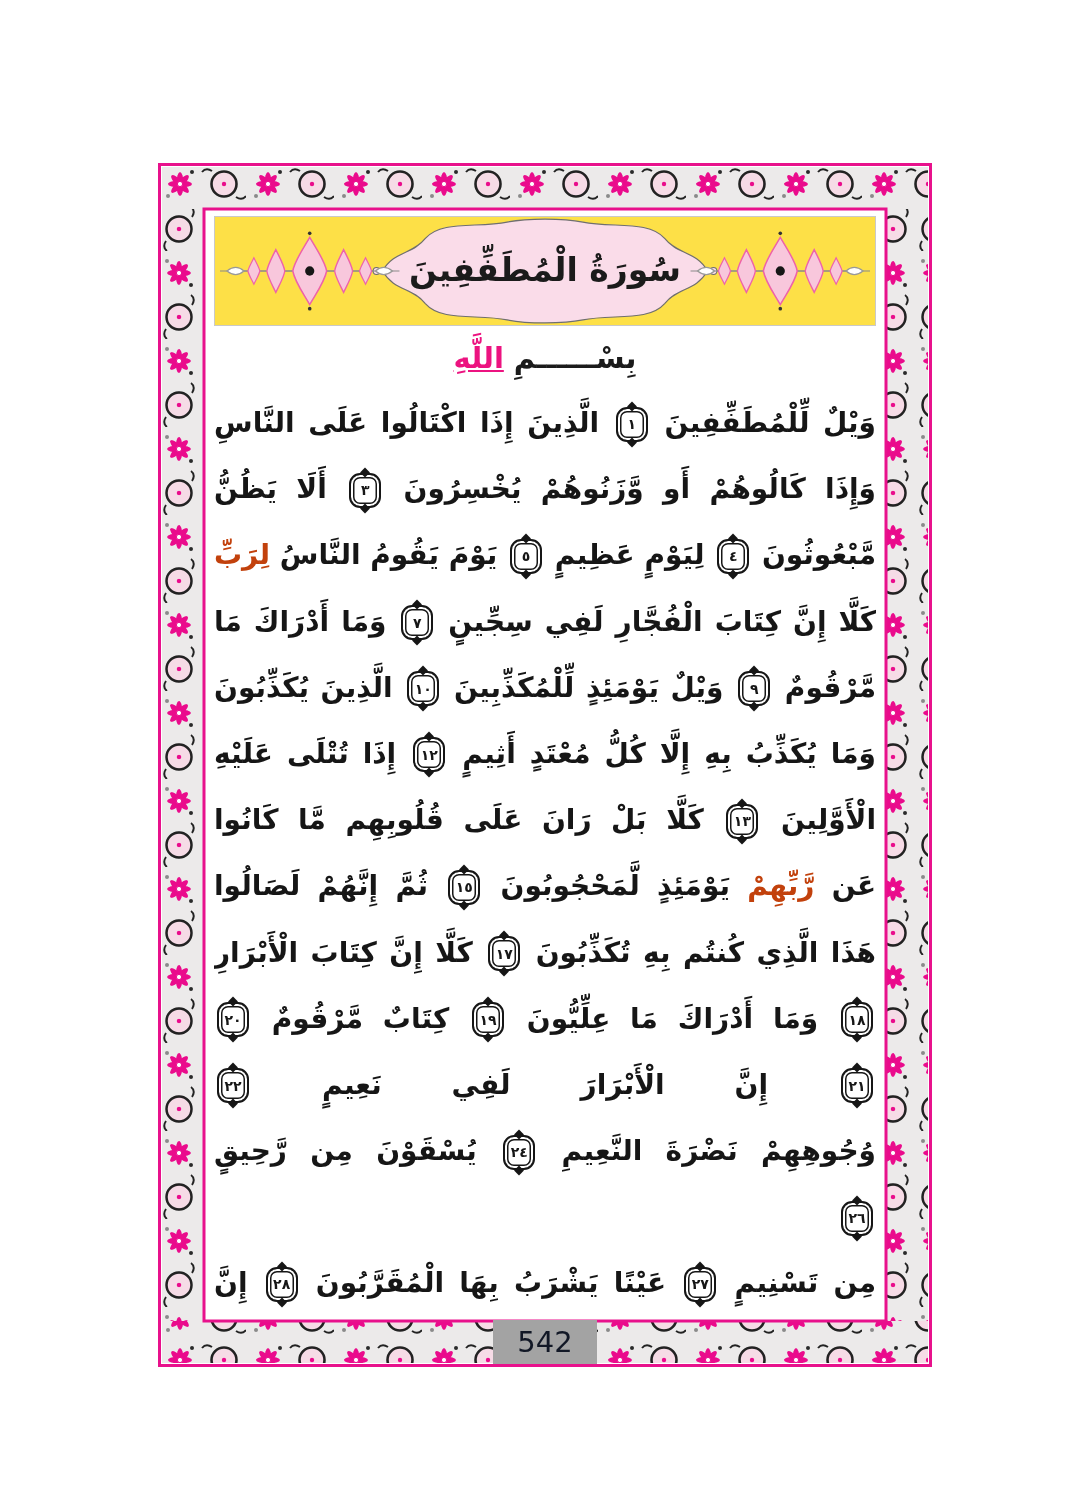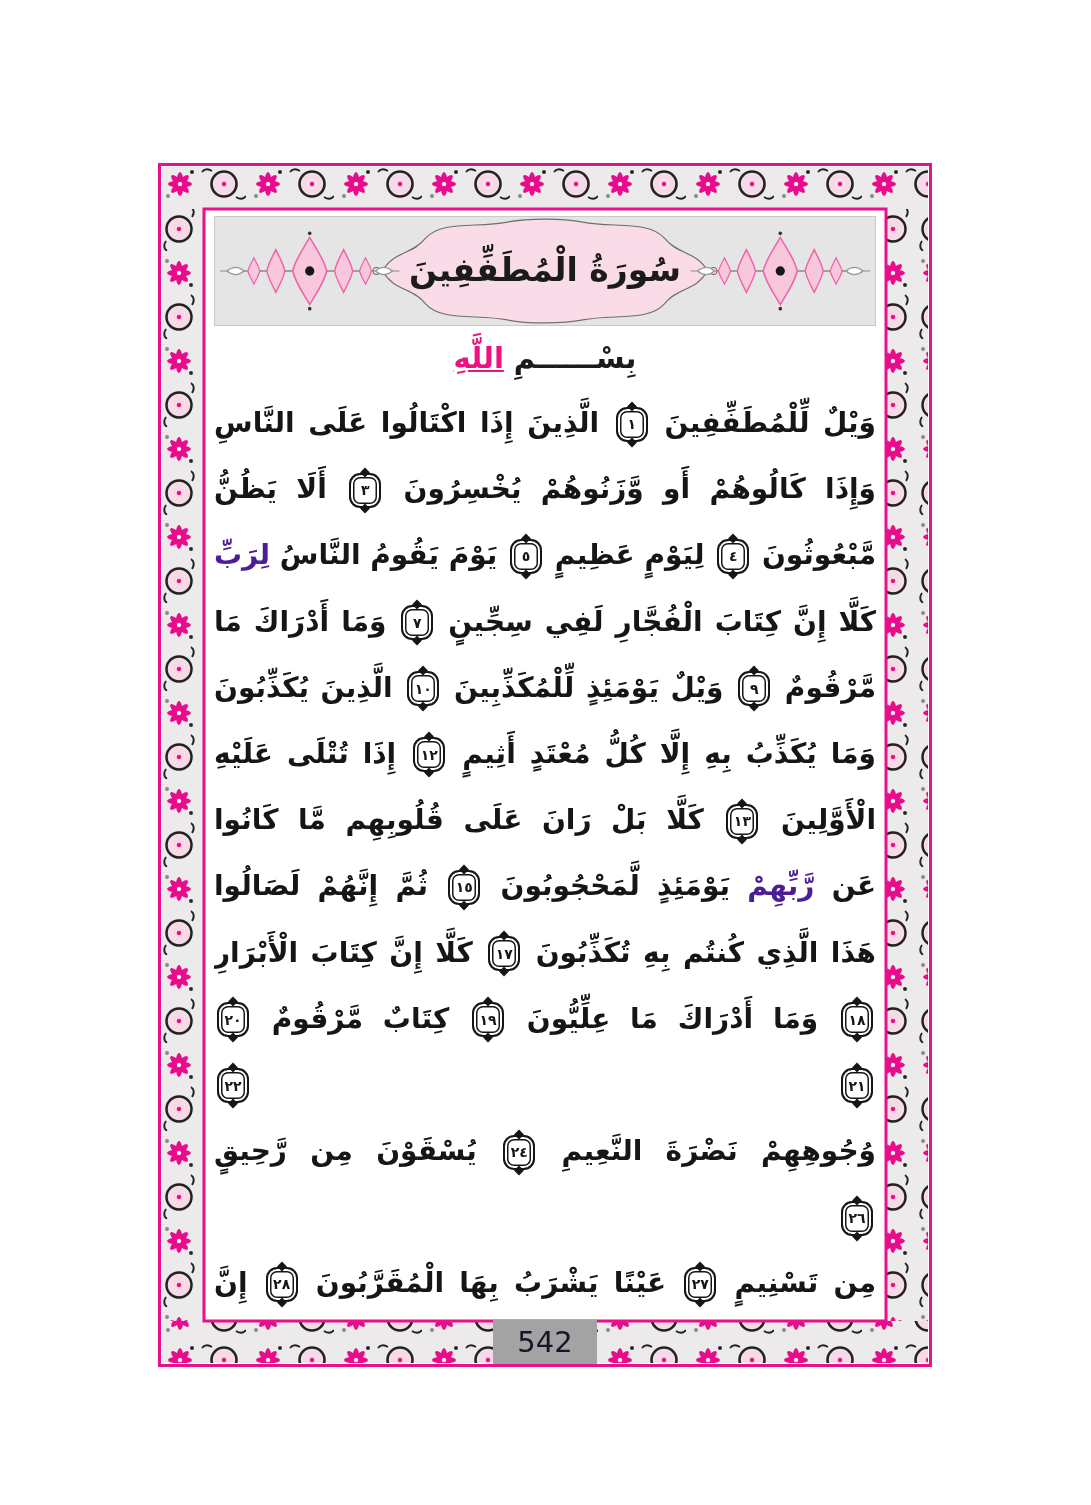--- a/index.html
+++ b/index.html
@@ -9,41 +9,41 @@
   }
   
   .frame{position:absolute;left:158px;top:163px;width:774px;height:1204px;}
   .frame svg.border-svg{position:absolute;left:0;top:0;width:774px;height:1204px;display:block;}
   
   .content{
     position:absolute;left:46px;top:46px;width:682px;height:1112px;
     box-sizing:border-box;padding:5px 10px 0 10px;direction:rtl;
   }
   .title-box{
-    position:relative;height:108px;margin:2px 0 0 0;border:1px solid #c9c9c9;background:#e5e5e5;
+    position:relative;height:108px;margin:2px 0 0 0;border:1px solid #c9c9c9;background:#fde047;
   }
   .title-box svg{position:absolute;inset:0;width:100%;height:100%;}
   .surah-title{
     position:absolute;left:0;right:0;top:50%;transform:translateY(-54%);
     text-align:center;font-size:33px;font-weight:700;color:#1b1b1b;letter-spacing:1px;
   }
   .bismillah{
     height:64px;display:flex;align-items:center;justify-content:center;gap:10px;
     font-size:29px;font-weight:700;color:#1b1b1b;direction:rtl;
   }
   .bismillah .allah{color:#ec1380;text-decoration:underline;}
   .lines{direction:rtl;}
   .line{
     height:66.2px;line-height:66.2px;direction:rtl;
     text-align:justify;text-align-last:justify;
     font-size:28px;font-weight:700;color:#161616;
     overflow:hidden;white-space:normal;
   }
   .w{display:inline;}
-  .w.hl{color:#4c1d95;}
+  .w.hl{color:#c2410c;}
   
   .aya{
     display:inline-block;position:relative;width:28px;height:31px;
     border:2px solid #161616;border-radius:11px;
     box-shadow:inset 0 0 0 2px #ffffff, inset 0 0 0 3.5px #161616;
     vertical-align:middle;margin:0 3px;text-align:center;
   }
   .aya::before,.aya::after{
     content:"";position:absolute;left:50%;width:7px;height:7px;background:#161616;
     transform:translateX(-50%) rotate(45deg);
@@ -154,21 +154,21 @@
         <div class="line"><span class="w">وَيْلٌ لِّلْمُطَفِّفِينَ</span> <span class="aya"><span class="aya-num">١</span></span> <span class="w">الَّذِينَ إِذَا اكْتَالُوا عَلَى النَّاسِ يَسْتَوْفُونَ</span> </div>
         <div class="line"><span class="w">وَإِذَا كَالُوهُمْ أَو وَّزَنُوهُمْ يُخْسِرُونَ</span> <span class="aya"><span class="aya-num">٣</span></span> <span class="w">أَلَا يَظُنُّ أُولَئِكَ أَنَّهُم</span></div>
         <div class="line"><span class="w">مَّبْعُوثُونَ</span> <span class="aya"><span class="aya-num">٤</span></span> <span class="w">لِيَوْمٍ عَظِيمٍ</span> <span class="aya"><span class="aya-num">٥</span></span> <span class="w">يَوْمَ يَقُومُ النَّاسُ</span> <span class="w hl">لِرَبِّ</span>  </div>
         <div class="line"><span class="w">كَلَّا إِنَّ كِتَابَ الْفُجَّارِ لَفِي سِجِّينٍ</span> <span class="aya"><span class="aya-num">٧</span></span> <span class="w">وَمَا أَدْرَاكَ مَا سِجِّينٌ</span>  </div>
         <div class="line"><span class="w">مَّرْقُومٌ</span> <span class="aya"><span class="aya-num">٩</span></span> <span class="w">وَيْلٌ يَوْمَئِذٍ لِّلْمُكَذِّبِينَ</span> <span class="aya"><span class="aya-num">١٠</span></span> <span class="w">الَّذِينَ يُكَذِّبُونَ بِيَوْمِ الدِّينِ</span> </div>
         <div class="line"><span class="w">وَمَا يُكَذِّبُ بِهِ إِلَّا كُلُّ مُعْتَدٍ أَثِيمٍ</span> <span class="aya"><span class="aya-num">١٢</span></span> <span class="w">إِذَا تُتْلَى عَلَيْهِ آيَاتُنَا قَالَ أَسَاطِيرُ</span></div>
         <div class="line"><span class="w">الْأَوَّلِينَ</span> <span class="aya"><span class="aya-num">١٣</span></span> <span class="w">كَلَّا بَلْ رَانَ عَلَى قُلُوبِهِم مَّا كَانُوا يَكْسِبُونَ</span>  </div>
         <div class="line"><span class="w">عَن</span> <span class="w hl">رَّبِّهِمْ</span> <span class="w">يَوْمَئِذٍ لَّمَحْجُوبُونَ</span> <span class="aya"><span class="aya-num">١٥</span></span> <span class="w">ثُمَّ إِنَّهُمْ لَصَالُوا الْجَحِيمِ</span>  </div>
         <div class="line"><span class="w">هَذَا الَّذِي كُنتُم بِهِ تُكَذِّبُونَ</span> <span class="aya"><span class="aya-num">١٧</span></span> <span class="w">كَلَّا إِنَّ كِتَابَ الْأَبْرَارِ لَفِي عِلِّيِّينَ</span></div>
         <div class="line"><span class="aya"><span class="aya-num">١٨</span></span> <span class="w">وَمَا أَدْرَاكَ مَا عِلِّيُّونَ</span> <span class="aya"><span class="aya-num">١٩</span></span> <span class="w">كِتَابٌ مَّرْقُومٌ</span> <span class="aya"><span class="aya-num">٢٠</span></span> </div>
-        <div class="line"><span class="aya"><span class="aya-num">٢١</span></span>  <span class="aya"><span class="aya-num">٢٢</span></span>   </div>
+        <div class="line"><span class="aya"><span class="aya-num">٢١</span></span> <span class="w">إِنَّ الْأَبْرَارَ لَفِي نَعِيمٍ</span> <span class="aya"><span class="aya-num">٢٢</span></span>   </div>
         <div class="line"><span class="w">وُجُوهِهِمْ نَضْرَةَ النَّعِيمِ</span> <span class="aya"><span class="aya-num">٢٤</span></span> <span class="w">يُسْقَوْنَ مِن رَّحِيقٍ مَّخْتُومٍ</span> </div>
         <div class="line"> <span class="aya"><span class="aya-num">٢٦</span></span> </div>
         <div class="line"><span class="w">مِن تَسْنِيمٍ</span> <span class="aya"><span class="aya-num">٢٧</span></span> <span class="w">عَيْنًا يَشْرَبُ بِهَا الْمُقَرَّبُونَ</span> <span class="aya"><span class="aya-num">٢٨</span></span> <span class="w">إِنَّ الَّذِينَ</span></div>
       </div>
   </div>
 
   <div class="page-num">542</div>
 </div>
 
 </body></html>

